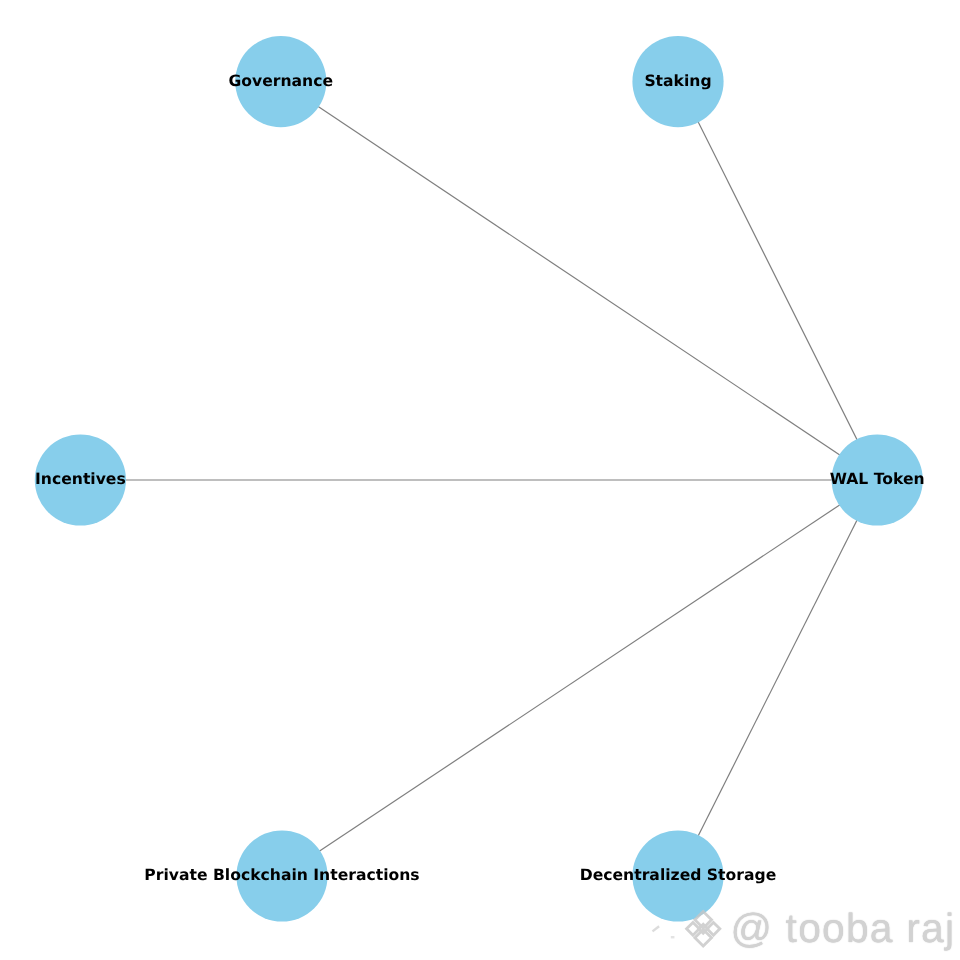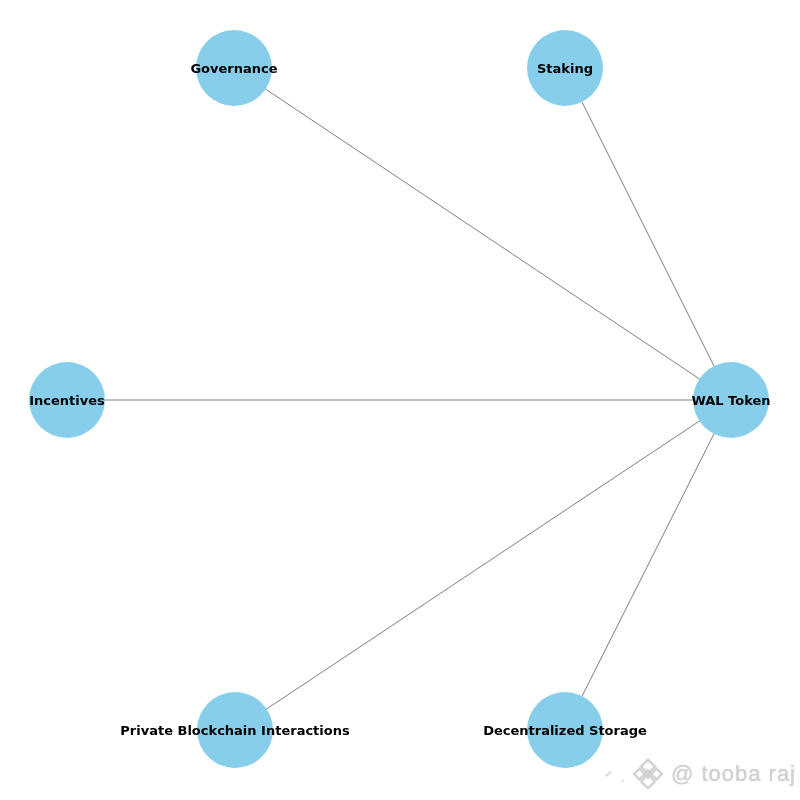--- a/index.html
+++ b/index.html
@@ -50,21 +50,21 @@
     background: rgba(185,185,185,0.4);
     margin-right: 1px;
     align-self: flex-end;
     margin-bottom: 14px;
   }
   .wm-icon {
     opacity: 0.8;
   }
   .wm-text {
     font-family: "Liberation Sans", sans-serif;
-    font-size: 22px;
+    font-size: 34px;
     font-weight: 400;
     letter-spacing: 1px;
     color: #d2d2d2;
     text-shadow: 0 0 1px #bdbdbd, 0.5px 0.5px 0 #ffffff;
     white-space: nowrap;
   }
 </style>
 </head>
 <body>
 

